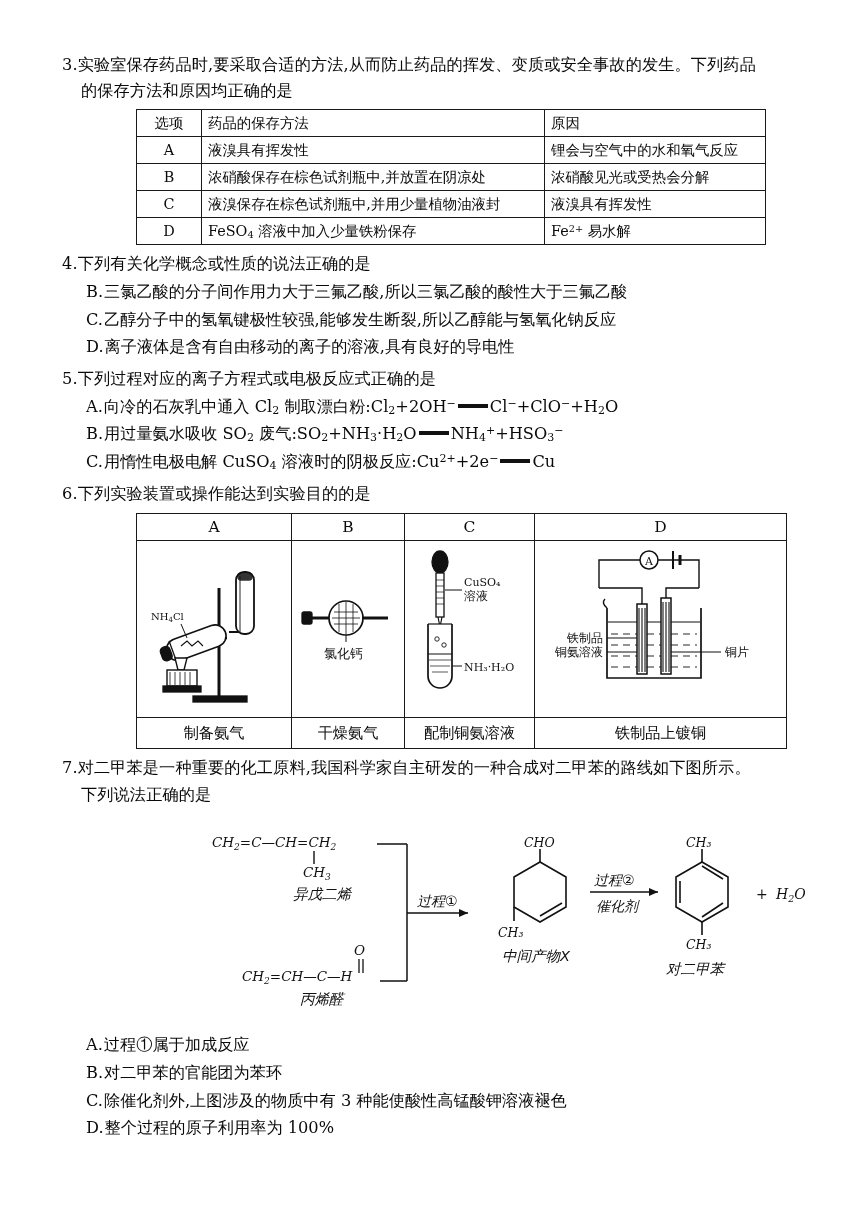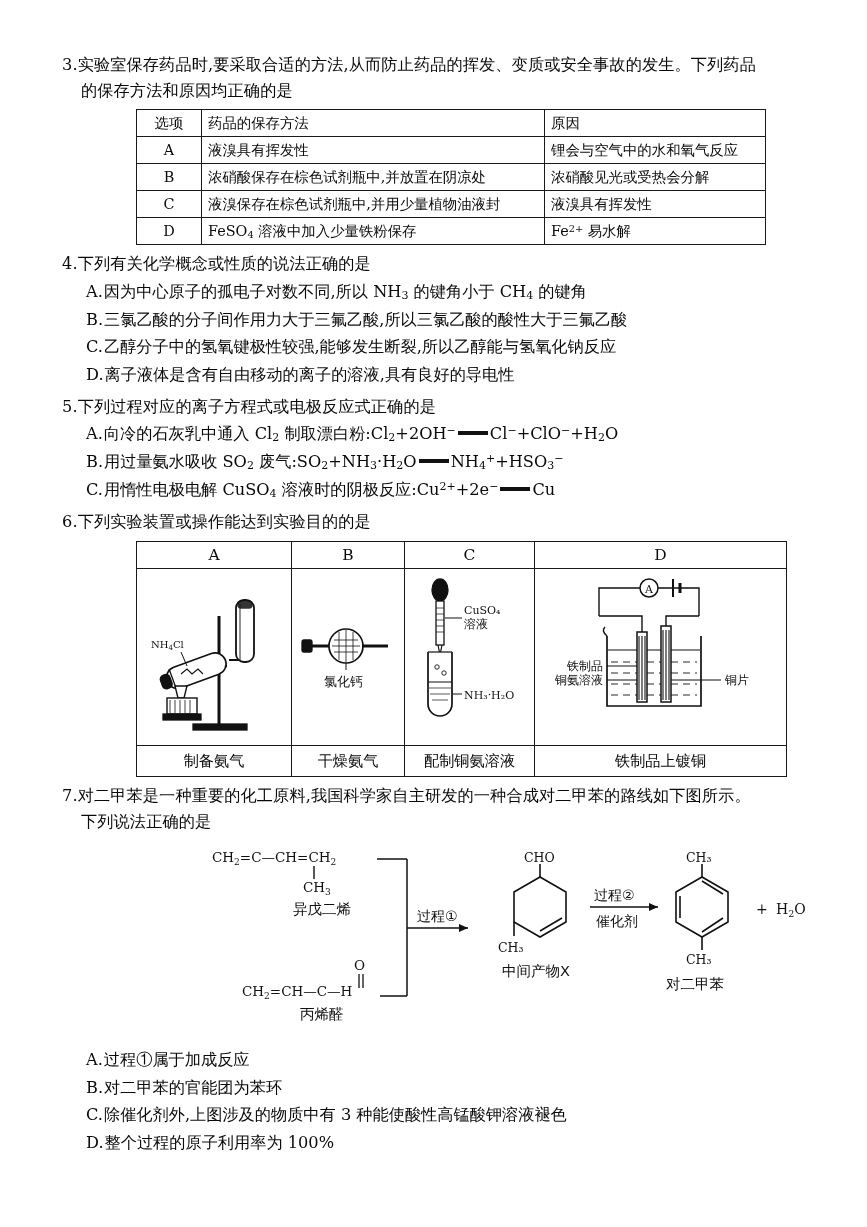--- a/index.html
+++ b/index.html
@@ -105,21 +105,22 @@
   .colA { width: 150px; }
   .colB { width: 108px; }
   .colC { width: 125px; }
   .colD { width: 247px; }
   .figwrap { display:flex; align-items:center; justify-content:center; height: 168px; }
 
   
   .scheme {
     position: relative;
     height: 200px;
-    margin: 8px 0 2px 0;
+    margin: 21px 0 2px 0;
+    font-style: italic;
   }
 </style>
 </head>
 <body>
 
 <div class="page">
 <div class="content">
 
   <div class="q">
     <div class="q-stem">
@@ -157,21 +158,20 @@
           <td class="c-rsn">Fe<sup>2+</sup> 易水解</td>
         </tr>
       </tbody>
     </table>
   </div>
 
   <div class="q">
     <div class="q-stem">
       <span>4.</span><span>下列有关化学概念或性质的说法正确的是</span>
     </div>
-    <div class="opt"><span class="ltr">A.</span><span>因为中心原子的孤电子对数不同,所以 NH<sub>3</sub> 的键角小于 CH<sub>4</sub> 的键角</span></div>
     <div class="opt"><span class="ltr">B.</span><span>三氯乙酸的分子间作用力大于三氟乙酸,所以三氯乙酸的酸性大于三氟乙酸</span></div>
     <div class="opt"><span class="ltr">C.</span><span>乙醇分子中的氢氧键极性较强,能够发生断裂,所以乙醇能与氢氧化钠反应</span></div>
     <div class="opt"><span class="ltr">D.</span><span>离子液体是含有自由移动的离子的溶液,具有良好的导电性</span></div>
   </div>
 
   <div class="q" style="margin-top:5px;">
     <div class="q-stem">
       <span>5.</span><span>下列过程对应的离子方程式或电极反应式正确的是</span>
     </div>
     <div class="opt"><span class="ltr">A.</span><span>向冷的石灰乳中通入 Cl<sub>2</sub> 制取漂白粉:Cl<sub>2</sub>+2OH<sup>−</sup><span class="eqbar"></span>Cl<sup>−</sup>+ClO<sup>−</sup>+H<sub>2</sub>O</span></div>

